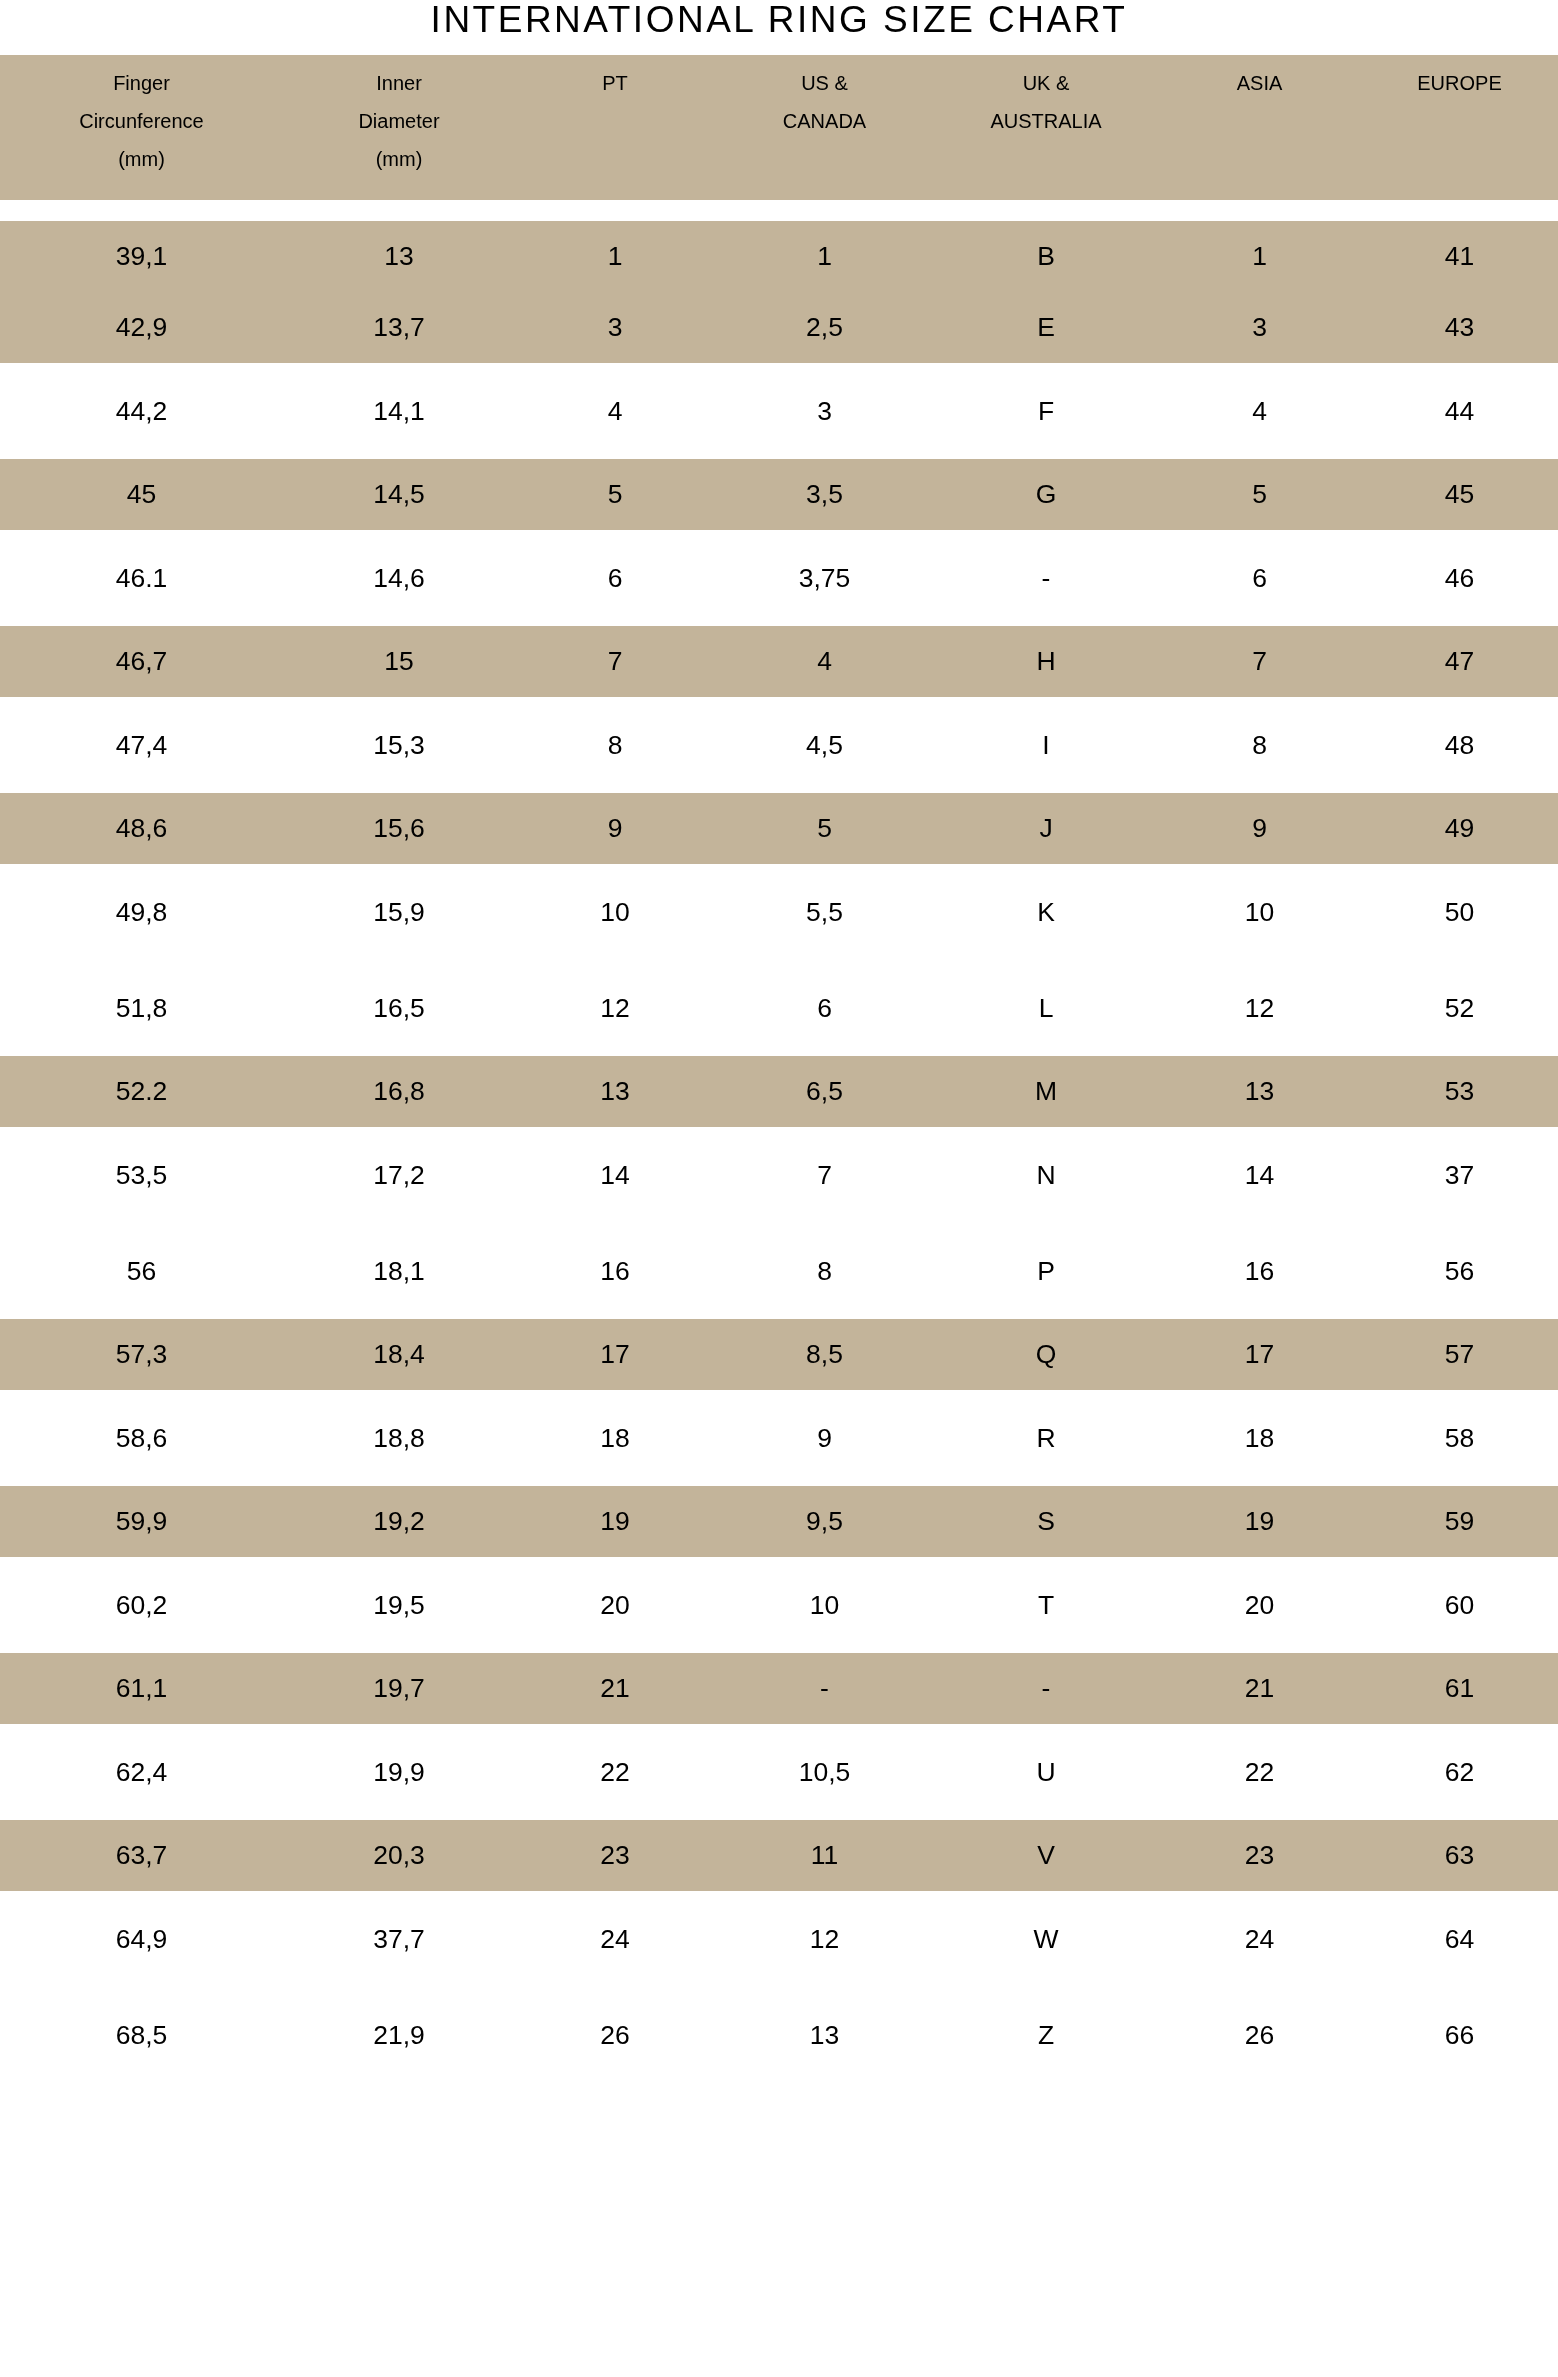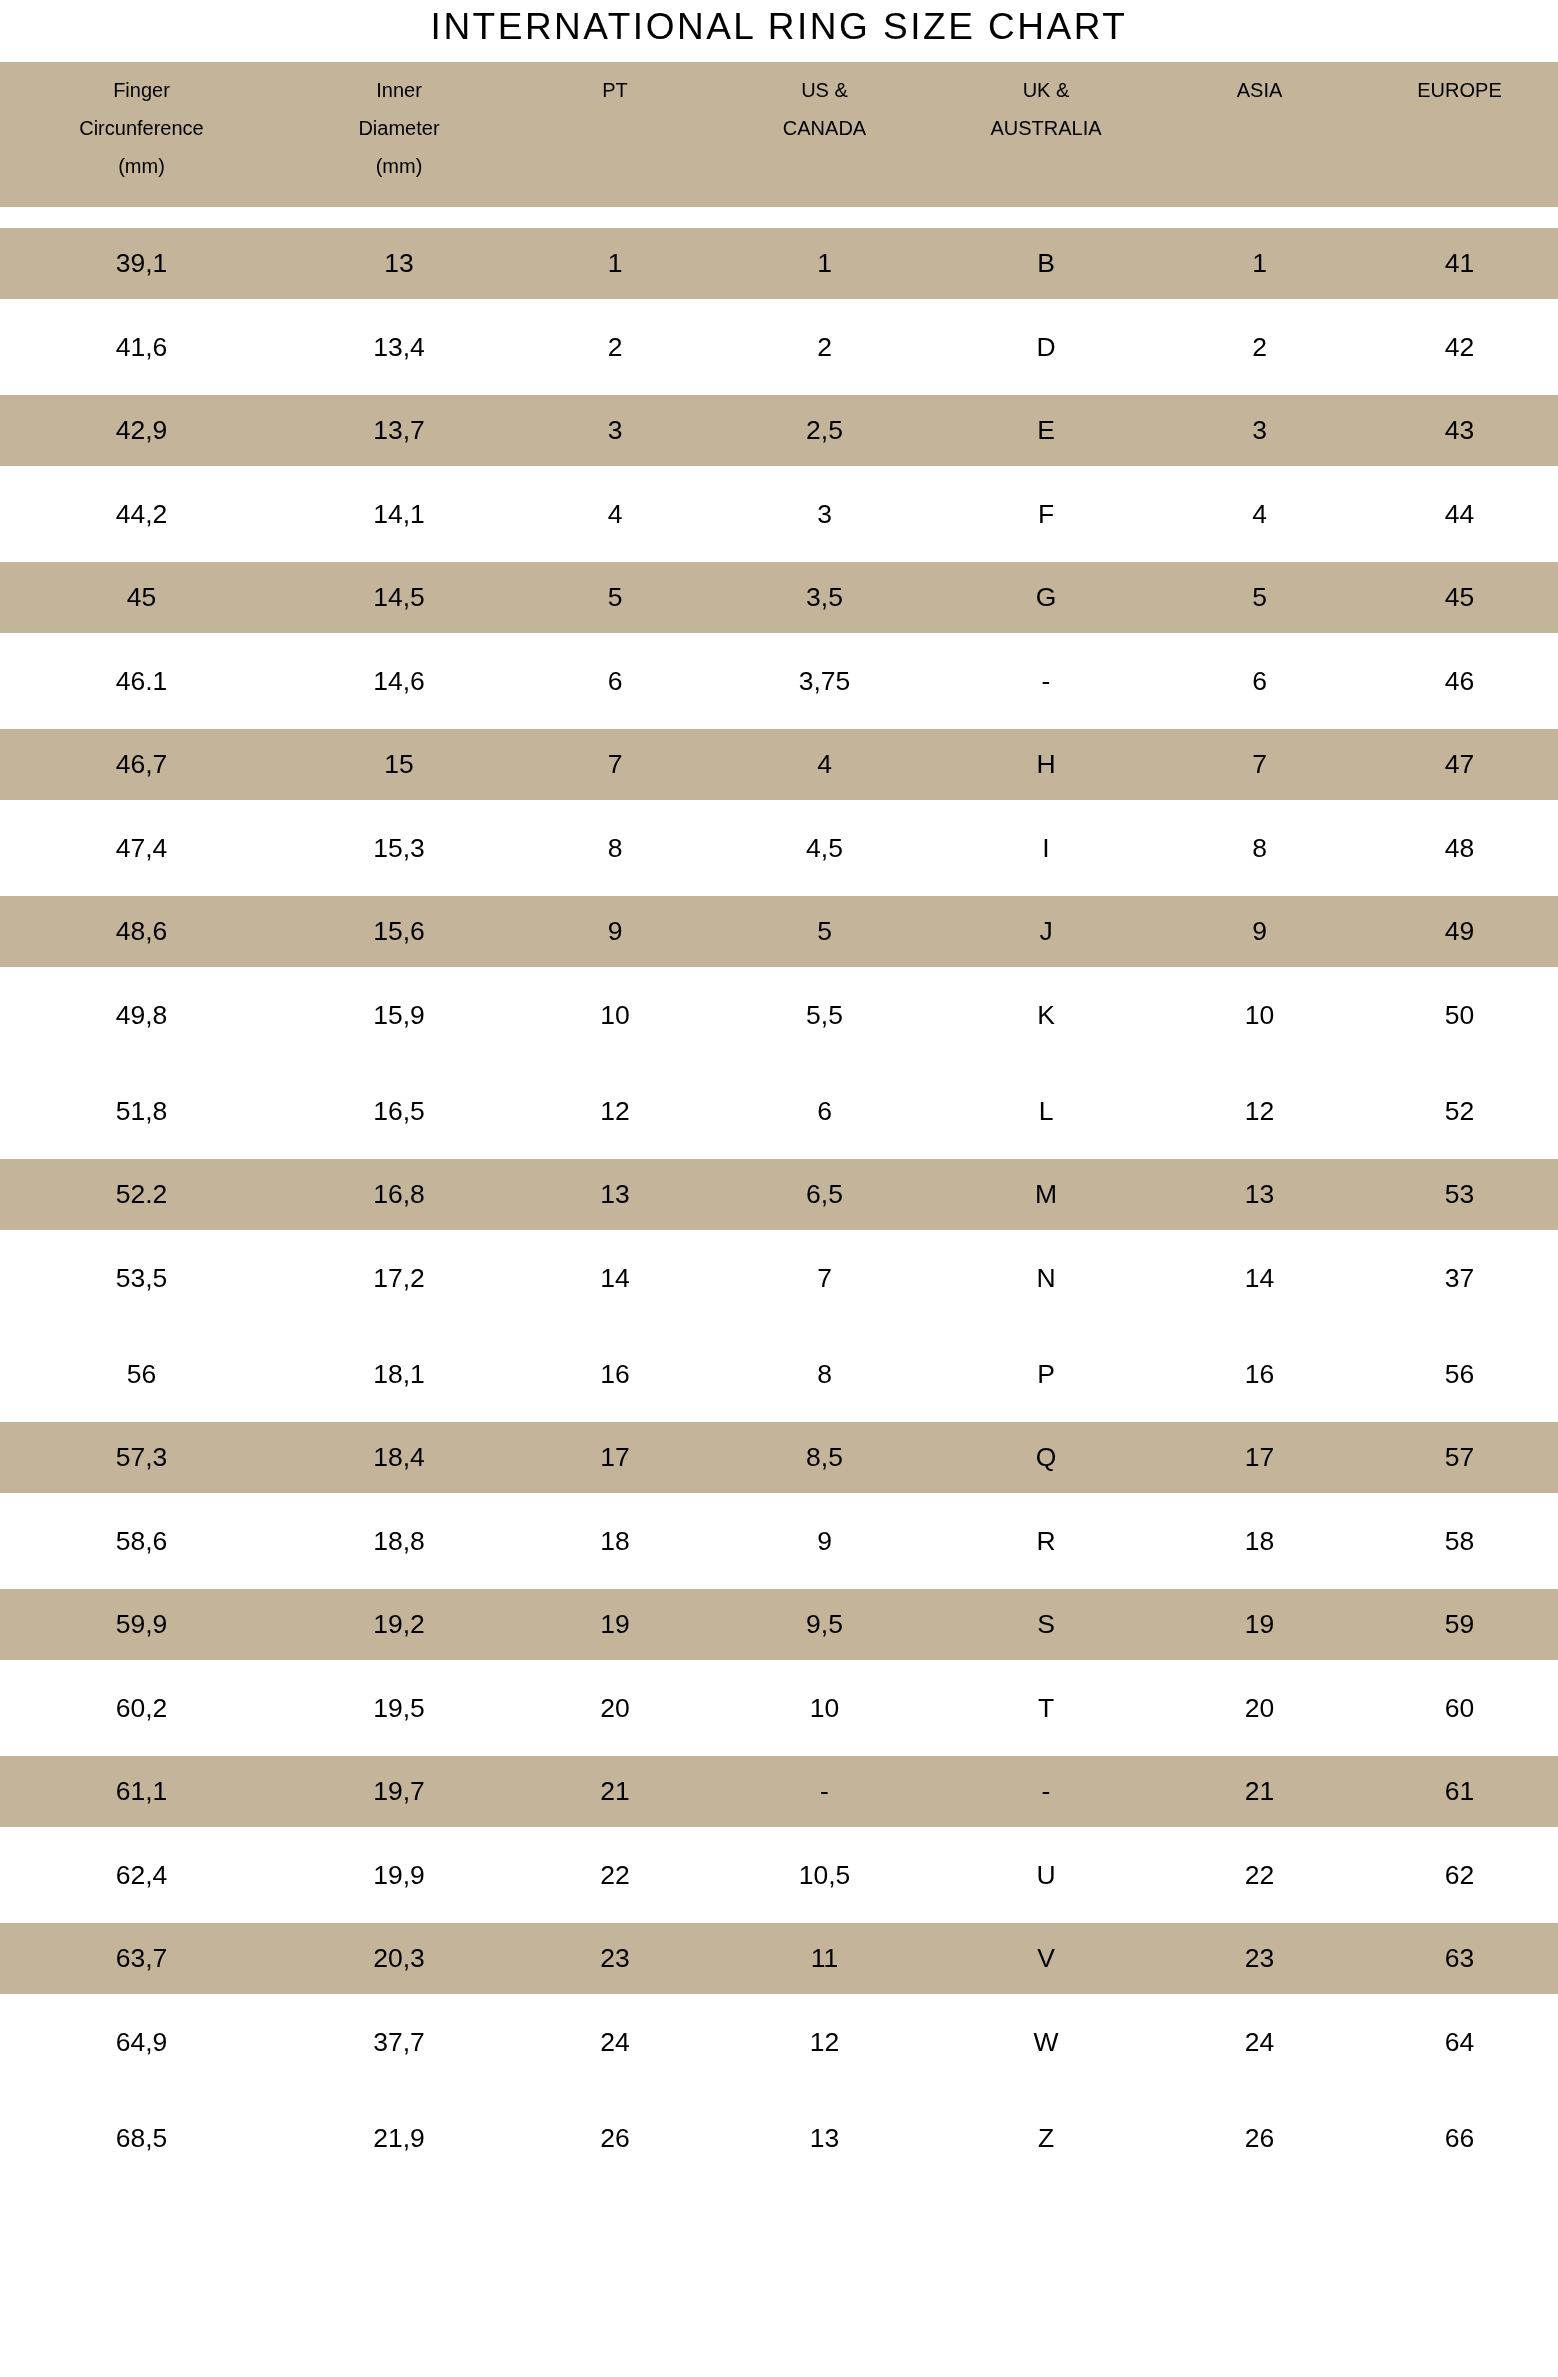--- a/index.html
+++ b/index.html
@@ -15,21 +15,21 @@
     font-family:"Liberation Sans", sans-serif;
     overflow:hidden;
   }
   .page{width:1558px;height:2377px;position:relative;}
   .title{
     text-align:center;
     font-size:37px;
     line-height:37px;
     font-weight:500;
     letter-spacing:2.5px;
-    padding-top:8px;
+    padding-top:1px;
     white-space:nowrap;
   }
   table.ring{
     width:1558px;
     margin-top:17px;
     border-collapse:collapse;
     table-layout:fixed;
   }
   table.ring th{
     background:var(--band);
@@ -107,29 +107,20 @@
         </tr>
     <tr class="shaded">
           <td>39,1</td>
           <td>13</td>
           <td>1</td>
           <td>1</td>
           <td>B</td>
           <td>1</td>
           <td>41</td>
         </tr>
-        <tr class="plain">
-          <td>41,6</td>
-          <td>13,4</td>
-          <td>2</td>
-          <td>2</td>
-          <td>D</td>
-          <td>2</td>
-          <td>42</td>
-        </tr>
         <tr class="shaded">
           <td>42,9</td>
           <td>13,7</td>
           <td>3</td>
           <td>2,5</td>
           <td>E</td>
           <td>3</td>
           <td>43</td>
         </tr>
         <tr class="plain">

